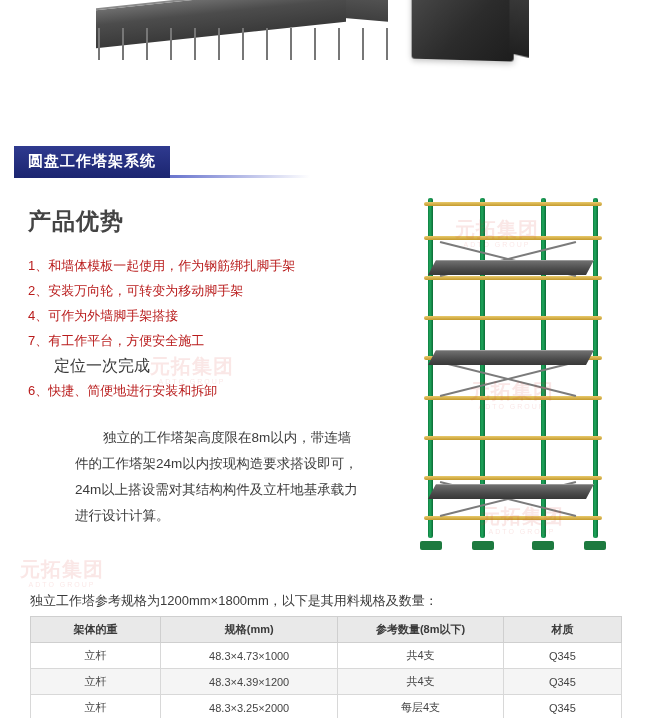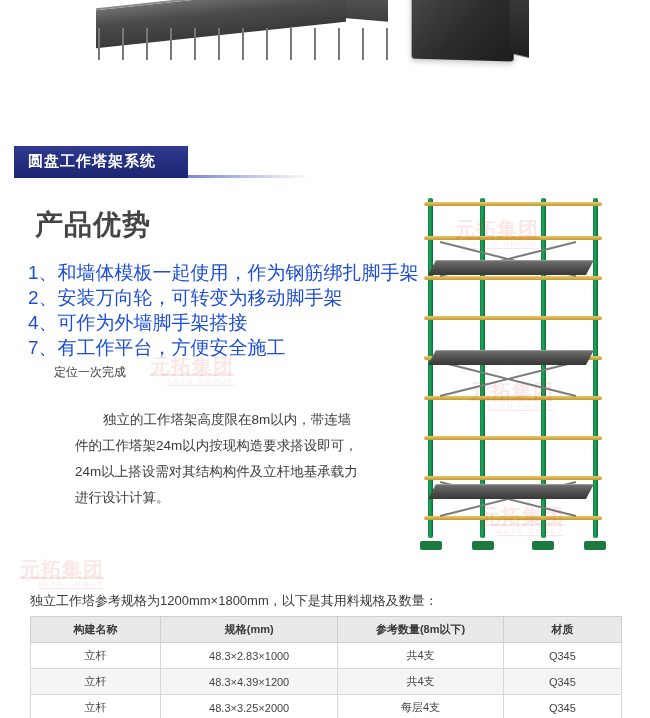--- a/index.html
+++ b/index.html
@@ -83,60 +83,60 @@
     width: 300px;
     height: 34px;
   }
   .section-title {
     display: inline-block;
     background: linear-gradient(180deg,#2f3a8f 0%, #1b2570 100%);
     color: #fff;
     font-size: 15px;
     font-weight: bold;
     letter-spacing: 1px;
-    padding: 6px 32px 7px 14px;
+    padding: 6px 14px 7px 14px;
     position: relative;
     z-index: 2;
   }
   .title-underline {
     position: absolute;
     left: 0;
     bottom: 2px;
     width: 296px;
     height: 3px;
     background: linear-gradient(90deg,#1b2570 0%, #6f7ad0 55%, #ffffff 100%);
   }
 
   
   .content {
     position: relative;
     padding: 26px 0 0 28px;
     width: 430px;
   }
   .adv-heading {
-    font-size: 28px;
+    font-size: 23px;
     color: #444;
     font-weight: bold;
     letter-spacing: 1px;
-    margin: 0 0 16px 7px;
+    margin: 0 0 16px 0;
     font-family: Liberation Sans, sans-serif;
   }
   .adv-list {
     list-style: none;
     margin: 0;
     padding: 0;
   }
   .adv-list li {
-    font-size: 19px;
-    color: #1d4ed8;
+    font-size: 13px;
+    color: #b91c1c;
     line-height: 25px;
     white-space: nowrap;
   }
   .adv-sub {
-    font-size: 12px;
+    font-size: 16px;
     color: #3b3b3b;
     line-height: 25px;
     padding-left: 26px;
   }
   .note {
     margin-top: 22px;
     font-size: 13.5px;
     line-height: 26px;
     color: #3b3b3b;
     width: 300px;
@@ -232,23 +232,22 @@
 
   
   .wm {
     position: absolute;
     color: rgba(215,70,60,0.13);
     font-size: 13px;
     font-weight: bold;
     letter-spacing: 1px;
     white-space: nowrap;
     pointer-events: none;
-    text-align: right;
+    text-align: center;
     line-height: 1.15;
-    text-decoration: underline;
   }
   .wm .wm-sub {
     display: block;
     font-size: 7px;
     letter-spacing: 2px;
     font-weight: normal;
   }
   .wm.big { font-size: 20px; }
 </style>
 </head>
@@ -285,20 +284,23 @@
 
 <div class="content">
   <div class="adv-heading">产品优势</div>
   <ul class="adv-list">
     <li>1、和墙体模板一起使用，作为钢筋绑扎脚手架</li>
     <li>2、安装万向轮，可转变为移动脚手架</li>
     <li>4、可作为外墙脚手架搭接</li>
     <li>7、有工作平台，方便安全施工</li>
   </ul>
   <div class="adv-sub">定位一次完成</div>
+  <ul class="adv-list">
+    <li>6、快捷、简便地进行安装和拆卸</li>
+  </ul>
 
   <div class="note">
     <span>独立的工作塔架高度限在8m以内，带连墙</span>
     <span>件的工作塔架24m以内按现构造要求搭设即可，</span>
     <span>24m以上搭设需对其结构构件及立杆地基承载力</span>
     <span>进行设计计算。</span>
   </div>
 </div>
 
 <div class="tower">
@@ -332,30 +334,30 @@
   <div class="base" style="left:54px"></div>
   <div class="base" style="right:54px"></div>
   <div class="base" style="right:2px"></div>
 </div>
 
 <div class="spec-intro">独立工作塔参考规格为1200mm×1800mm，以下是其用料规格及数量：</div>
 
 <table class="spec">
   <thead>
     <tr>
-      <th style="width:22%">构建名称</th>
+      <th style="width:22%">架体的重</th>
       <th style="width:30%">规格(mm)</th>
       <th style="width:28%">参考数量(8m以下)</th>
       <th style="width:20%">材质</th>
     </tr>
   </thead>
   <tbody>
     <tr>
       <td>立杆</td>
-      <td>48.3×2.83×1000</td>
+      <td>48.3×4.73×1000</td>
       <td>共4支</td>
       <td>Q345</td>
     </tr>
     <tr class="alt">
       <td>立杆</td>
       <td>48.3×4.39×1200</td>
       <td>共4支</td>
       <td>Q345</td>
     </tr>
     <tr>

